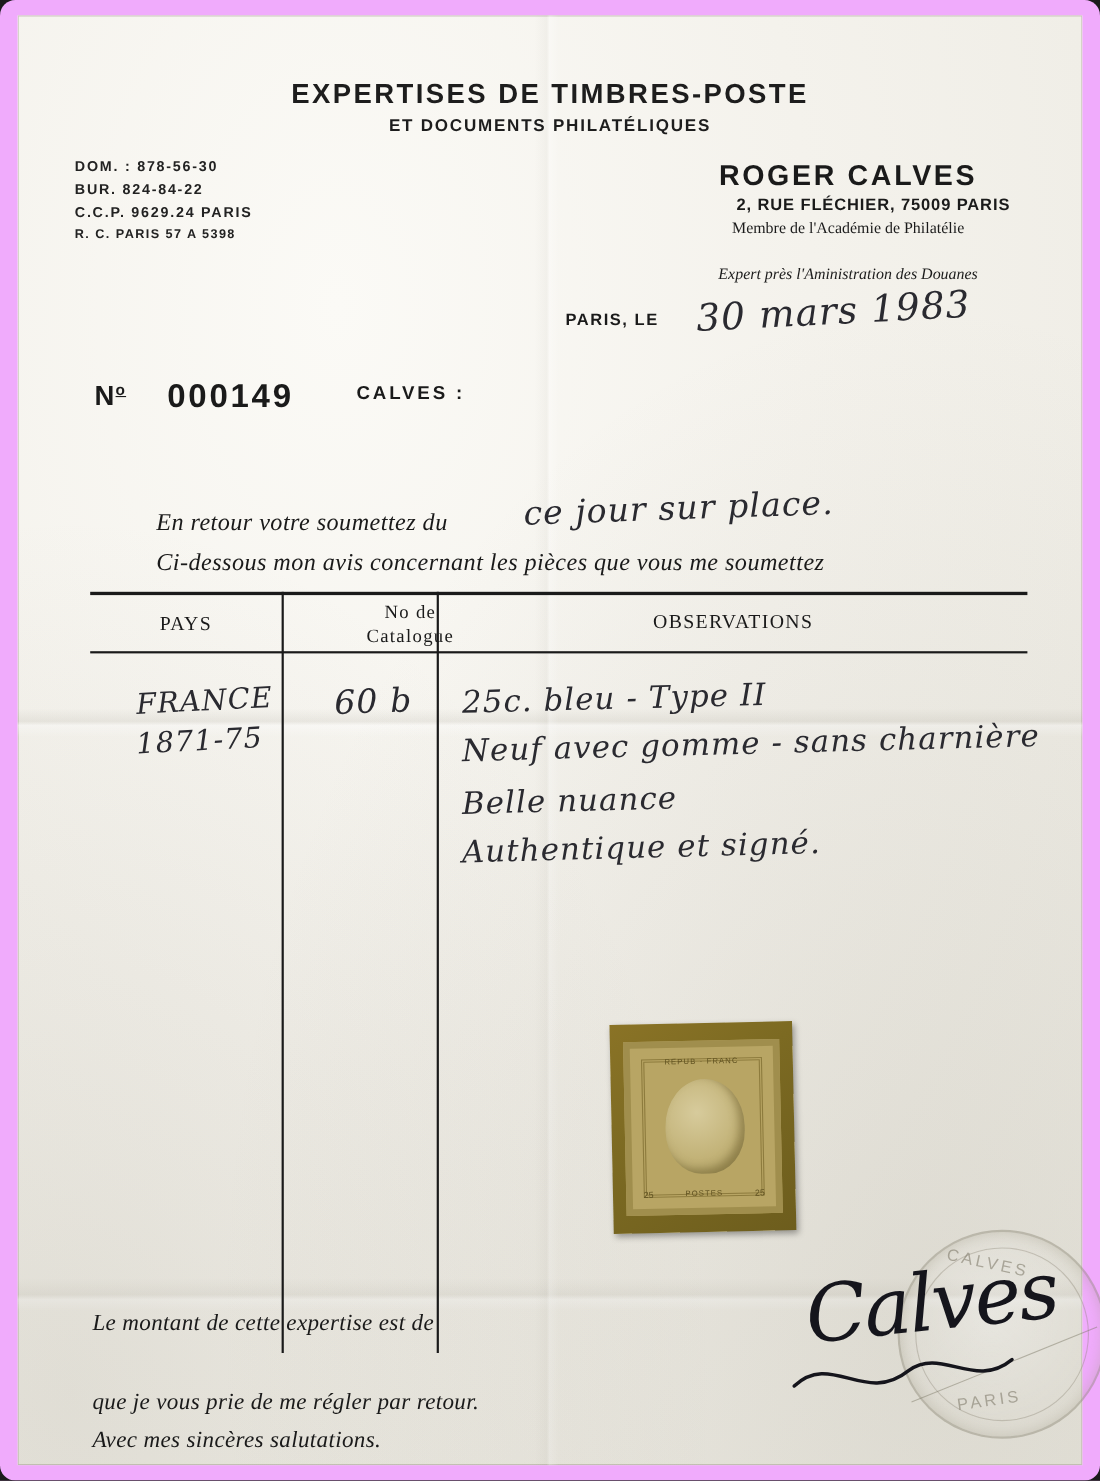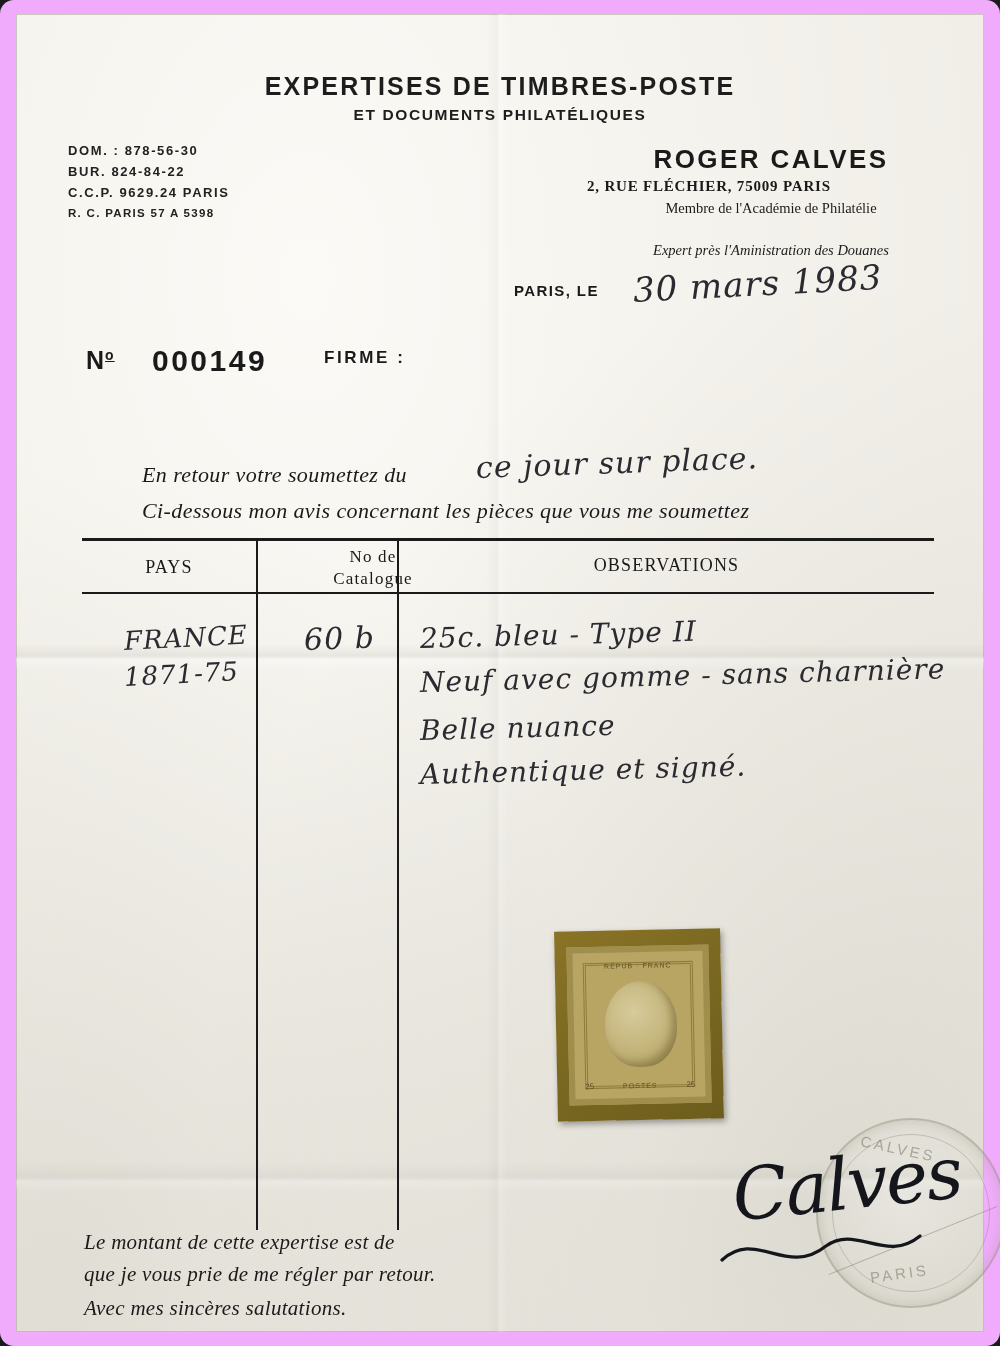--- a/index.html
+++ b/index.html
@@ -92,23 +92,24 @@
     width: 390px;
     text-align: center;
     font-family: "Liberation Sans", sans-serif;
     font-weight: bold;
     font-size: 26px;
     letter-spacing: 2.4px;
     color: #1a1a1a;
   }
   .expert-addr {
     position: absolute;
-    left: 571px; top: 164px;
+    left: 583px; top: 164px;
     width: 390px;
-    font-family: Liberation Serif, serif;
+    text-align: center;
+    font-family: Liberation Sans, sans-serif;
     font-weight: bold;
     font-size: 15px;
     letter-spacing: .8px;
     color: #1a1a1a;
   }
   .expert-line {
     position: absolute;
     left: 540px;
     width: 430px;
     text-align: center;
@@ -343,21 +344,21 @@
   
   .foot {
     position: absolute;
     left: 68px;
     font-family: "Liberation Serif", serif;
     font-style: italic;
     font-size: 21px;
     color: #1a1a1a;
     letter-spacing: .3px;
   }
-  .foot.f1 { top: 1216px; }
+  .foot.f1 { top: 1176px; }
   .foot.f2 { top: 1248px; }
   .foot.f3 { top: 1282px; }
 </style>
 </head>
 <body>
 
 <div id="page">
   <div class="paper">
 
     <div class="crease h1"></div>
@@ -378,21 +379,21 @@
     <div class="expert-name">ROGER CALVES</div>
     <div class="expert-addr">2, RUE FLÉCHIER, 75009 PARIS</div>
     <div class="expert-line l1">Membre de l'Académie de Philatélie</div>
     <div class="expert-line l3">Expert près l'Aministration des Douanes</div>
 
     <div class="paris-le">PARIS, LE</div>
     <div class="hand hand-date">30 mars 1983</div>
 
     <div class="num-label">N<sup>o</sup></div>
     <div class="num-value">000149</div>
-    <div class="firme">FIRME  :</div>
+    <div class="firme">CALVES  :</div>
 
     <div class="intro1">En retour votre soumettez du</div>
     <div class="hand hand-retour">ce jour sur place.</div>
     <div class="intro2">Ci-dessous mon avis concernant les pièces que vous me soumettez</div>
 
     <div class="tbl-top"></div>
     <div class="tbl-mid"></div>
     <div class="tbl-vline v1"></div>
     <div class="tbl-vline v2"></div>
 

